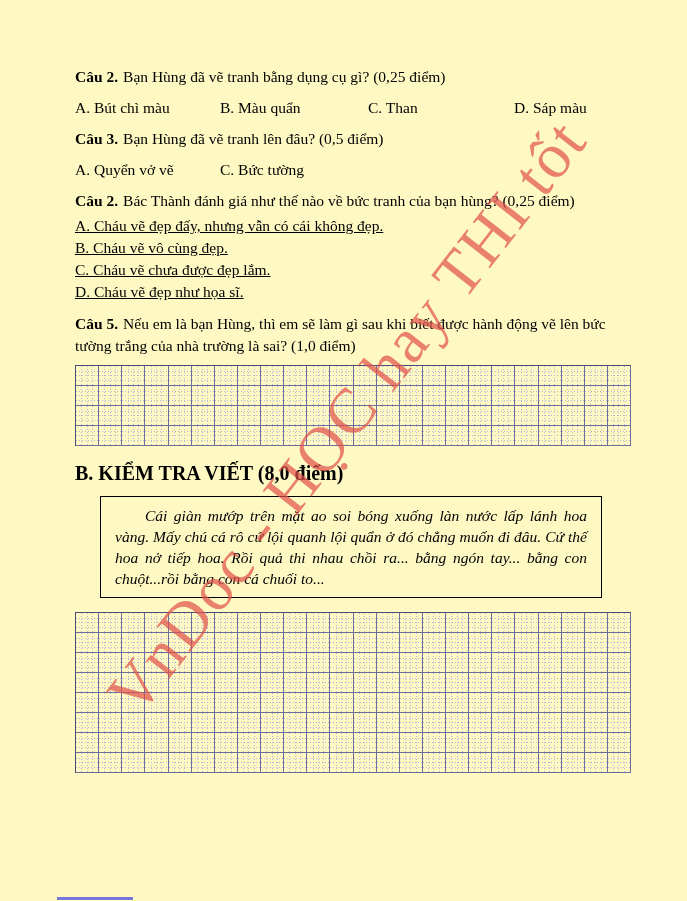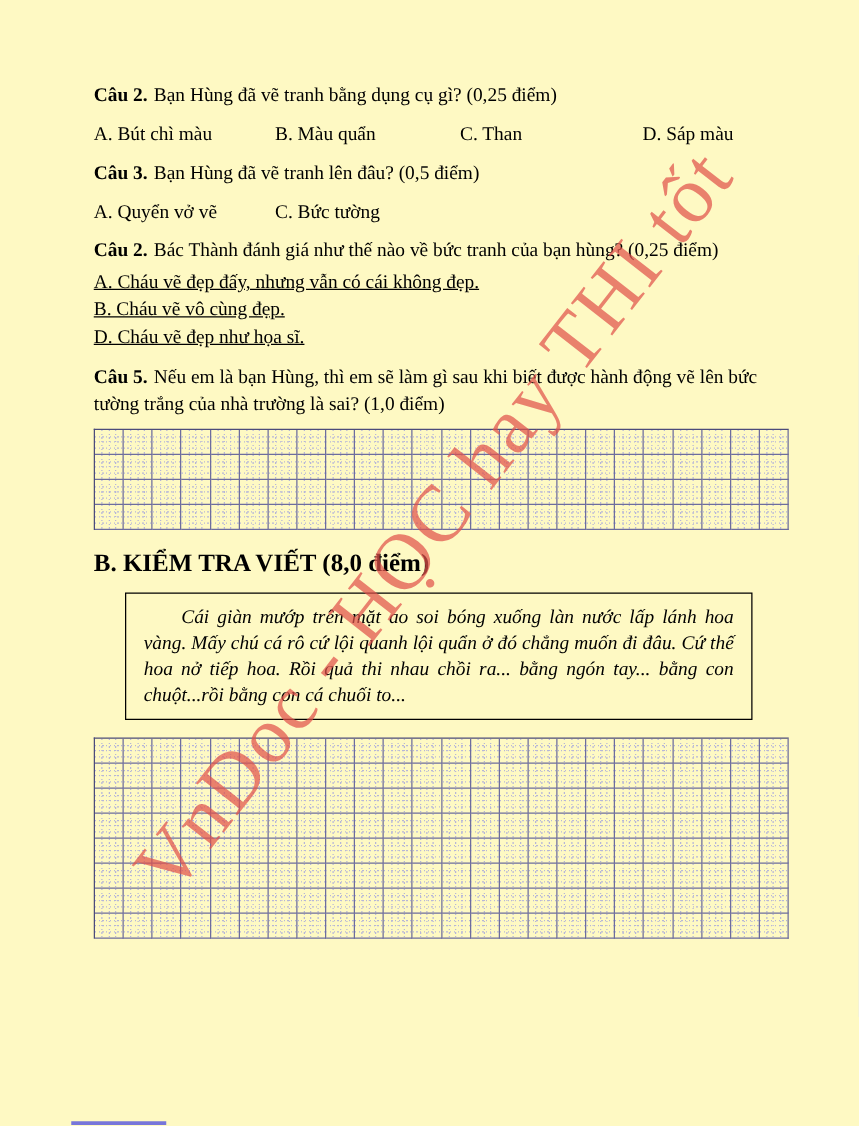--- a/index.html
+++ b/index.html
@@ -84,20 +84,21 @@
       <span>A. Quyển vở vẽ</span>
       <span>C. Bức tường</span>
     </div>
 
     <p class="q q4">
       <span class="qlabel">Câu 2.</span><span>Bác Thành đánh giá như thế nào về bức tranh của bạn hùng? (0,25 điểm)</span>
     </p>
     <div class="opt-stack">
       <div>A. Cháu vẽ đẹp đấy, nhưng vẫn có cái không đẹp.</div>
       <div>B. Cháu vẽ vô cùng đẹp.</div>
+      <div>C. Cháu vẽ chưa được đẹp lắm.</div>
       <div>D. Cháu vẽ đẹp như họa sĩ.</div>
     </div>
 
     <p class="q q5">
       <span class="qlabel">Câu 5.</span><span>Nếu em là bạn Hùng, thì em sẽ làm gì sau khi biết được hành động vẽ lên bức tường trắng của nhà trường là sai? (1,0 điểm)</span>
     </p>
 
     <div class="wgrid" style="grid-template-columns: repeat(24, 1fr);">
         <div class="wcell"></div>
         <div class="wcell"></div>

